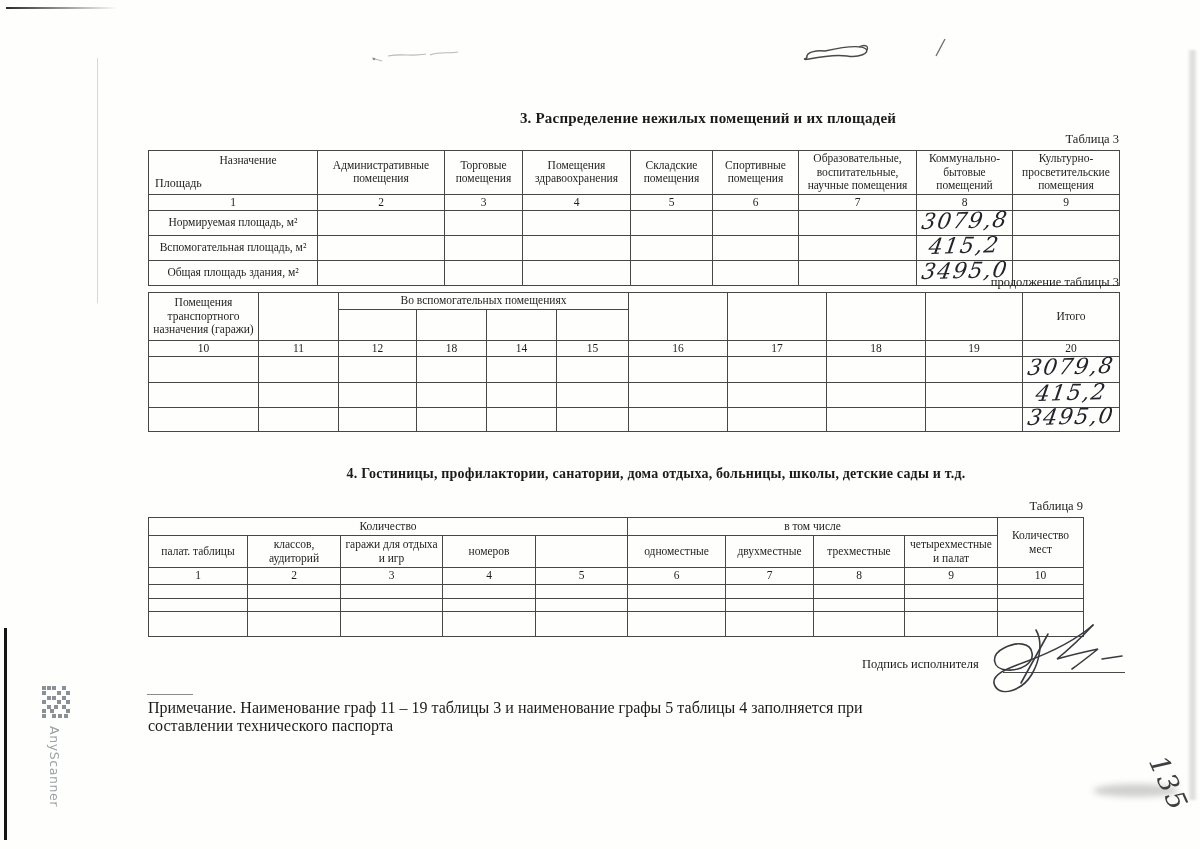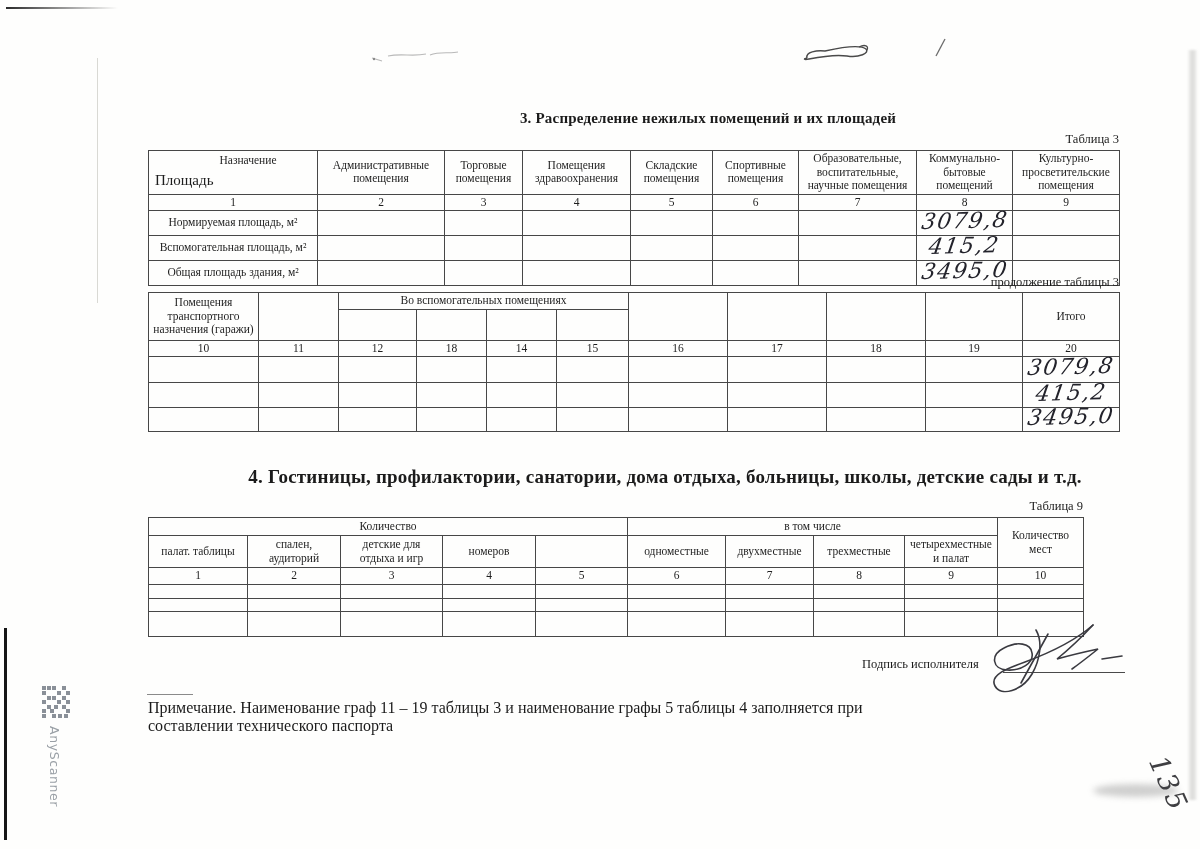--- a/index.html
+++ b/index.html
@@ -12,21 +12,21 @@
   
   table.grid{position:absolute;border-collapse:collapse;table-layout:fixed;border:1.5px solid #3f3f3f}
   table.grid td{
     border:1px solid #474747;font-size:11.5px;text-align:center;vertical-align:middle;
     padding:1px 3px;line-height:1.18;overflow:visible;color:#1e1e1e;
   }
   td.rowlbl{text-align:left;padding-left:6px}
   td.numcell{padding:0;font-size:11.5px;line-height:12px}
   td.corner{position:relative;padding:0}
   .c-top{position:absolute;top:3px;left:30px;right:0;text-align:center;font-size:11.5px}
-  .c-bot{position:absolute;bottom:4px;left:6px;font-size:15px}
+  .c-bot{position:absolute;bottom:4px;left:6px;font-size:12px}
   
   .hw{
     display:inline-block;font-family:"DejaVu Serif",serif;font-style:italic;
     font-size:22px;line-height:20px;letter-spacing:1.5px;color:#23232b;
     transform:skewX(-10deg) rotate(-1.5deg);position:relative;top:-2px;white-space:nowrap;
   }
   .title{font-weight:bold;letter-spacing:0.2px;text-align:center;font-size:15px}
   .tbl-label{font-size:12.5px;text-align:right}
   .note{font-size:16px}
   .sig-label{font-size:12.5px}
@@ -231,21 +231,21 @@
         <td></td>
     <td></td>
         <td></td>
     <td></td>
         <td></td>
     <td><span class="hw">3495,0</span></td>
   </tr>
 </tbody>
   </table>
 
-<div class="abs title" style="left:165px;top:466px;width:1000px;font-size:19px">4. Гостиницы, профилактории, санатории, дома отдыха, больницы, школы, детские сады и т.д.</div>
+<div class="abs title" style="left:156px;top:466px;width:1000px;font-size:14px">4. Гостиницы, профилактории, санатории, дома отдыха, больницы, школы, детские сады и т.д.</div>
 <div class="abs tbl-label" style="left:883px;top:499px;width:200px">Таблица 9</div>
 
 <table class="grid" style="left:148px;top:517px;width:935px">
   <colgroup>
     <col style="width:99px">
       <col style="width:93px">
       <col style="width:102px">
       <col style="width:93px">
       <col style="width:92px">
     <col style="width:98px">
@@ -255,22 +255,22 @@
       <col style="width:86px">
   </colgroup>
   <tbody>
       <tr style="height:18px">
     <td colspan="5">Количество</td>
     <td colspan="4">в том числе</td>
     <td rowspan="2">Количество мест</td>
   </tr>
   <tr style="height:32px">
     <td>палат. таблицы</td>
-    <td>спален, аудиторий</td>
-    <td>детские для отдыха и игр</td>
+    <td>классов, аудиторий</td>
+    <td>гаражи для отдыха и игр</td>
     <td>номеров</td>
     <td></td>
     <td>одноместные</td>
     <td>двухместные</td>
     <td>трехместные</td>
     <td>четырехместные и палат</td>
   </tr>
   <tr style="height:14px">
     <td class="numcell">1</td>
     <td class="numcell">2</td>

